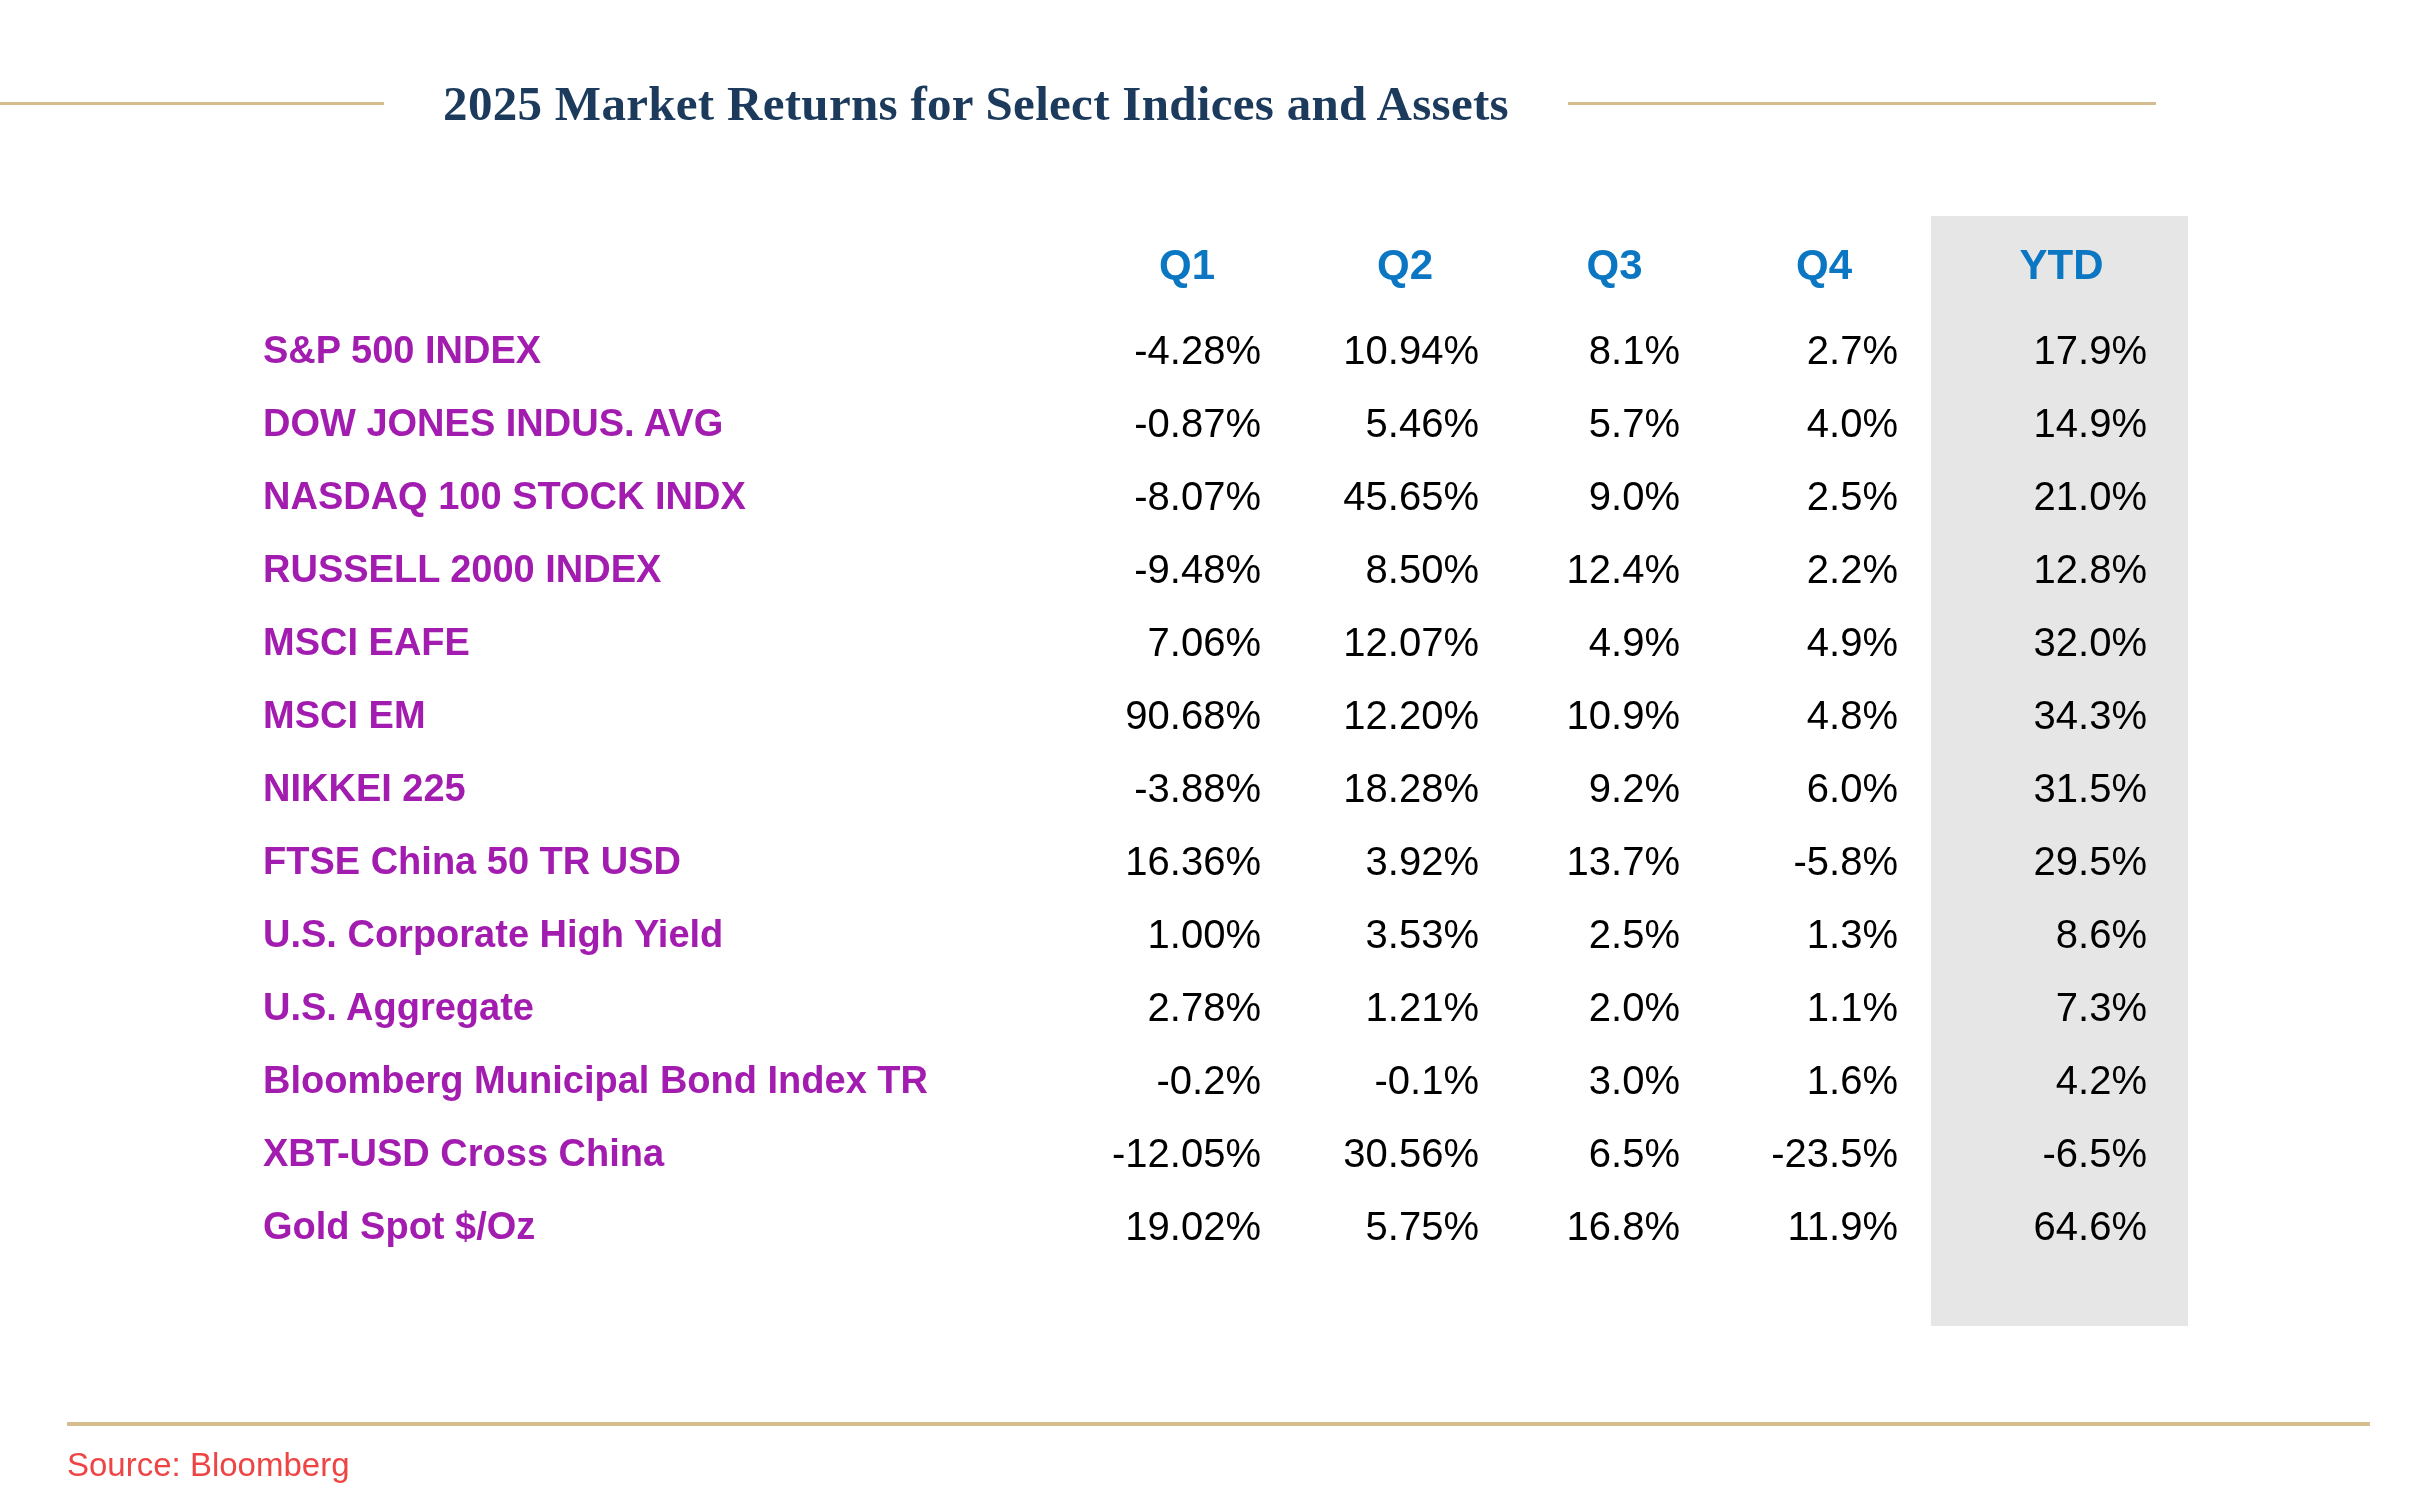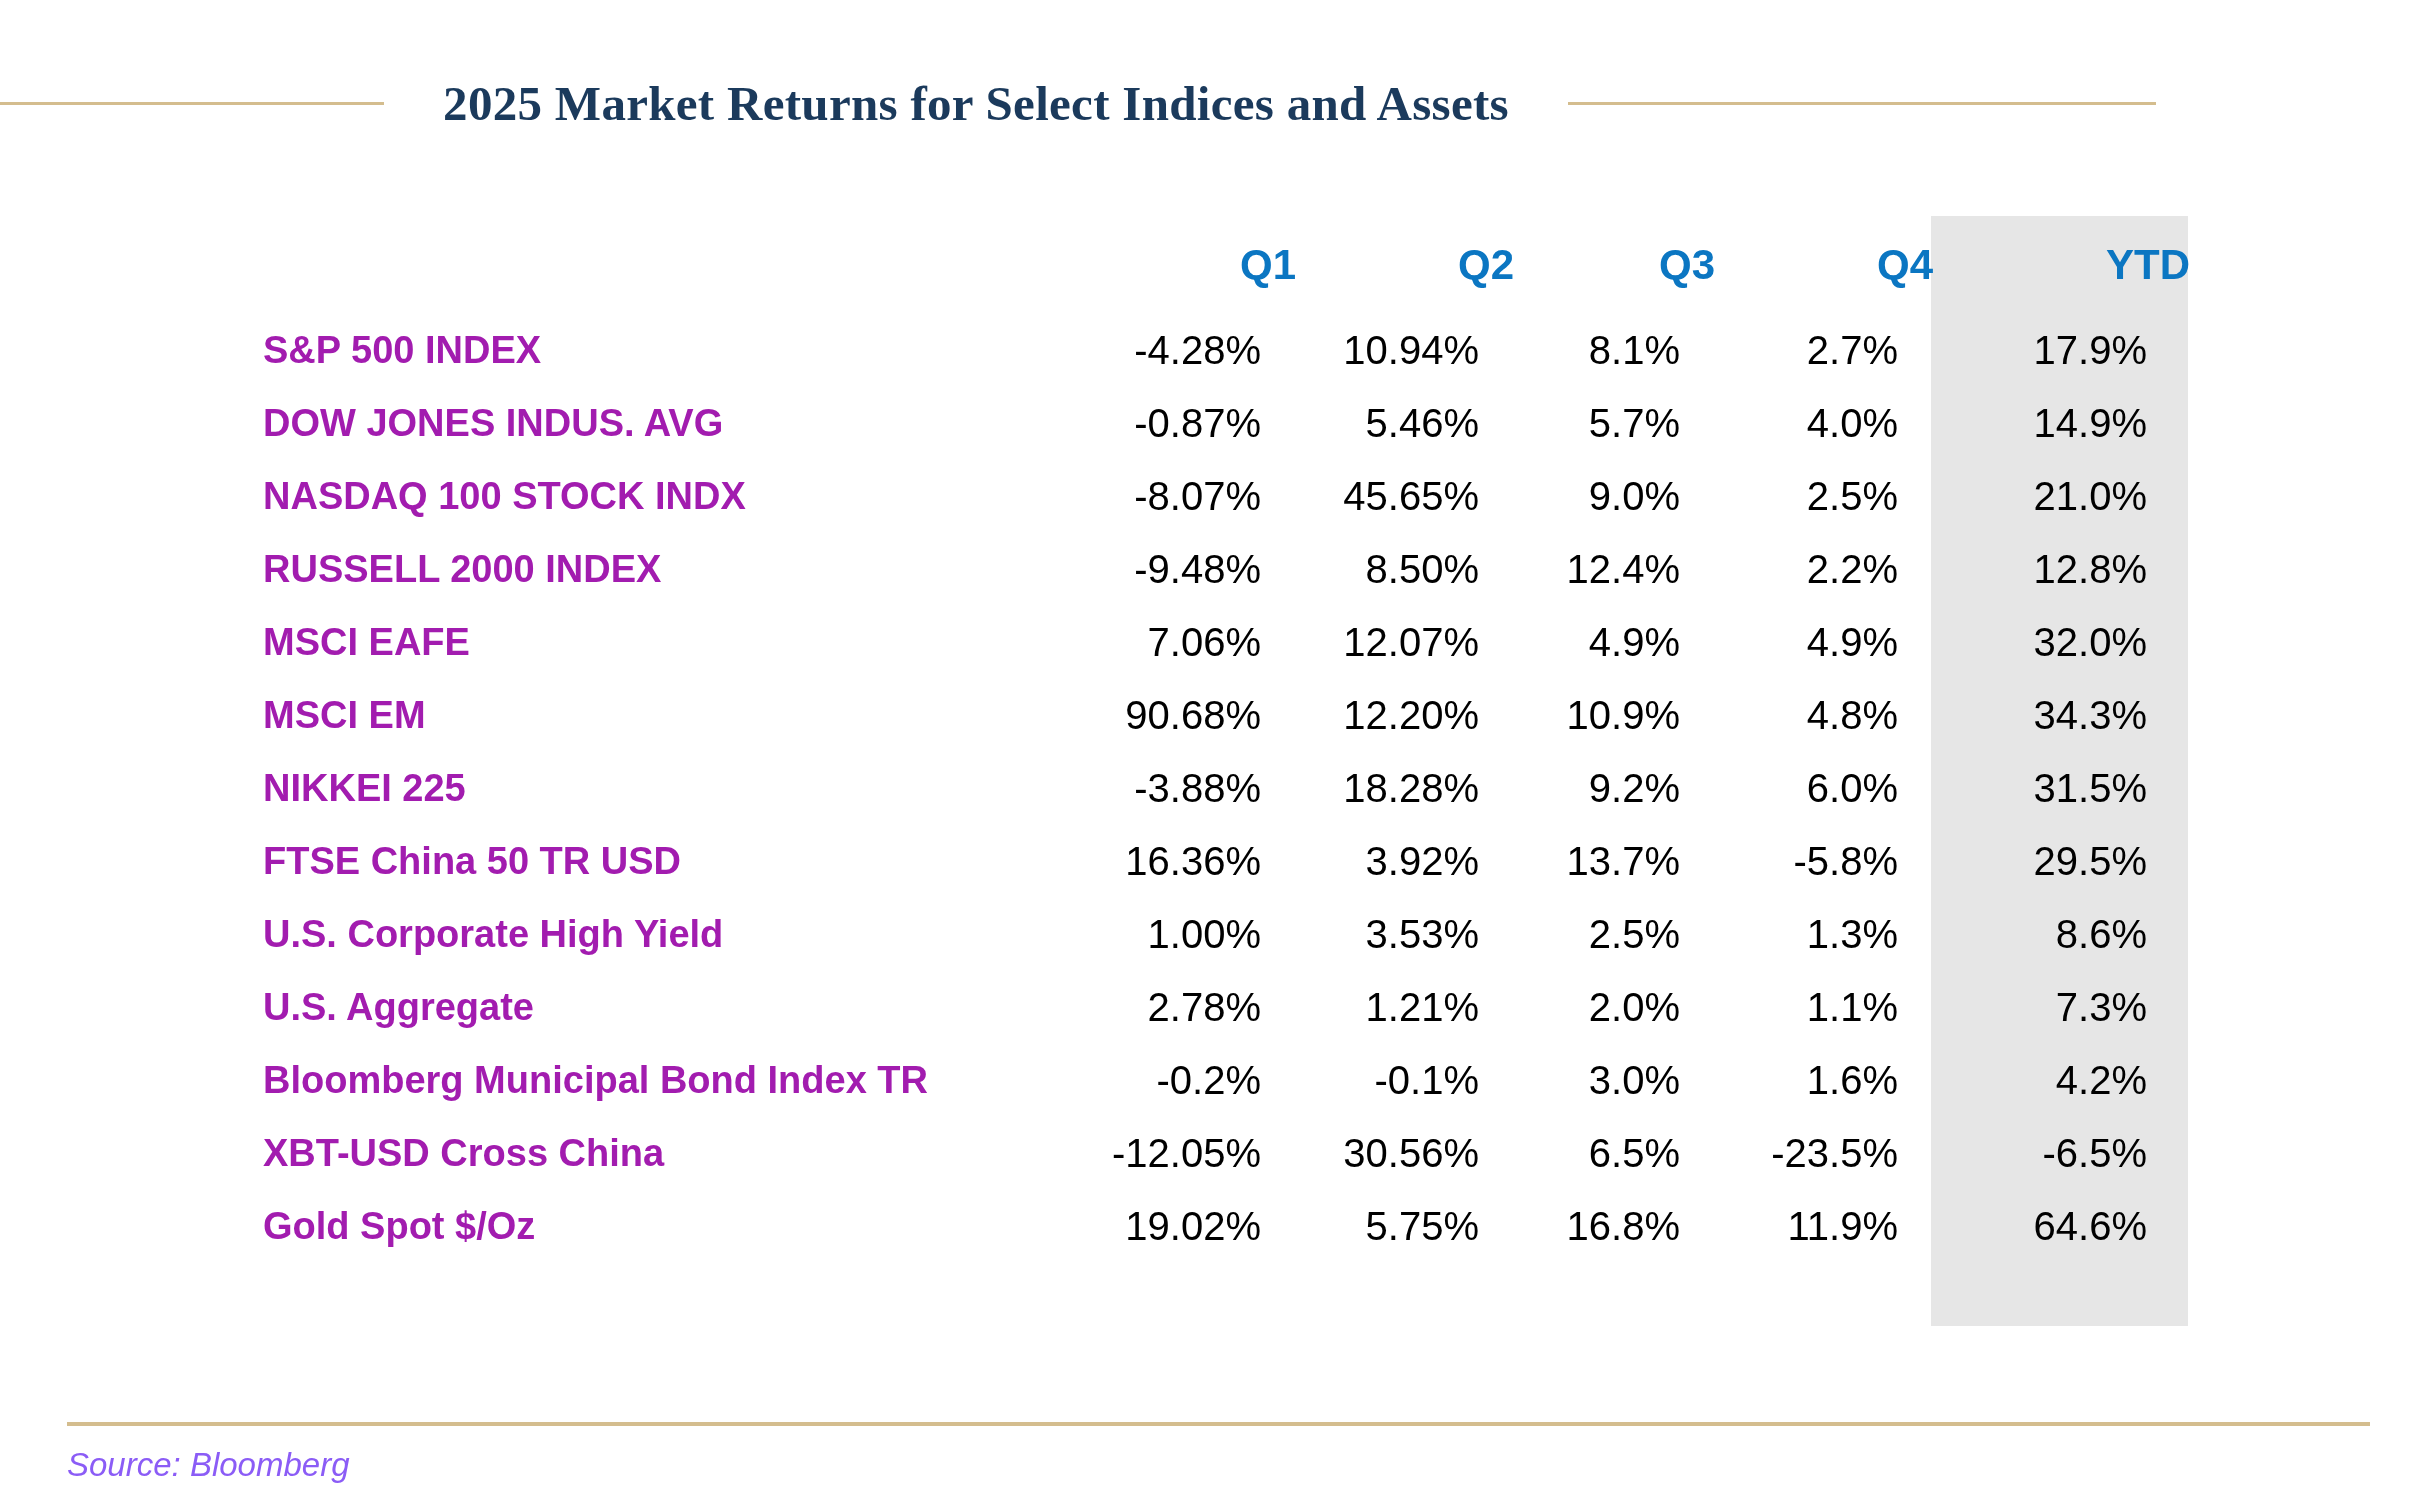--- a/index.html
+++ b/index.html
@@ -70,21 +70,21 @@
   table.returns col.c-q     { width: 218px; }
   table.returns col.c-q3    { width: 201px; }
   table.returns col.c-ytd   { width: 257px; }
 
   thead th {
     height: 98px;
     vertical-align: middle;
     font-size: 42px;
     font-weight: bold;
     color: #0b76c2;
-    text-align: right;
+    text-align: center;
     padding: 0;
   }
   thead th.lbl { text-align: left; }
 
   tbody td {
     height: 73px;
     padding: 0;
     font-size: 40px;
     color: #000000;
     text-align: right;
@@ -111,22 +111,21 @@
     width: 2303px;
   }
   .footer .rule-tan-full {
     width: 2303px;
     height: 3.9px;
     background: #d4bd8e;
     margin-bottom: 19.6px;
   }
   .source-text {
     font-size: 33px;
-    font-style: italic;
-    color: #8b5cf6;
+    color: #ef4444;
   }
 </style>
 </head>
 <body>
 
 <div class="header">
   <div class="rule-tan rule-left"></div>
   <div class="page-title">2025 Market Returns for Select Indices and Assets</div>
   <div class="rule-tan rule-right"></div>
 </div>

